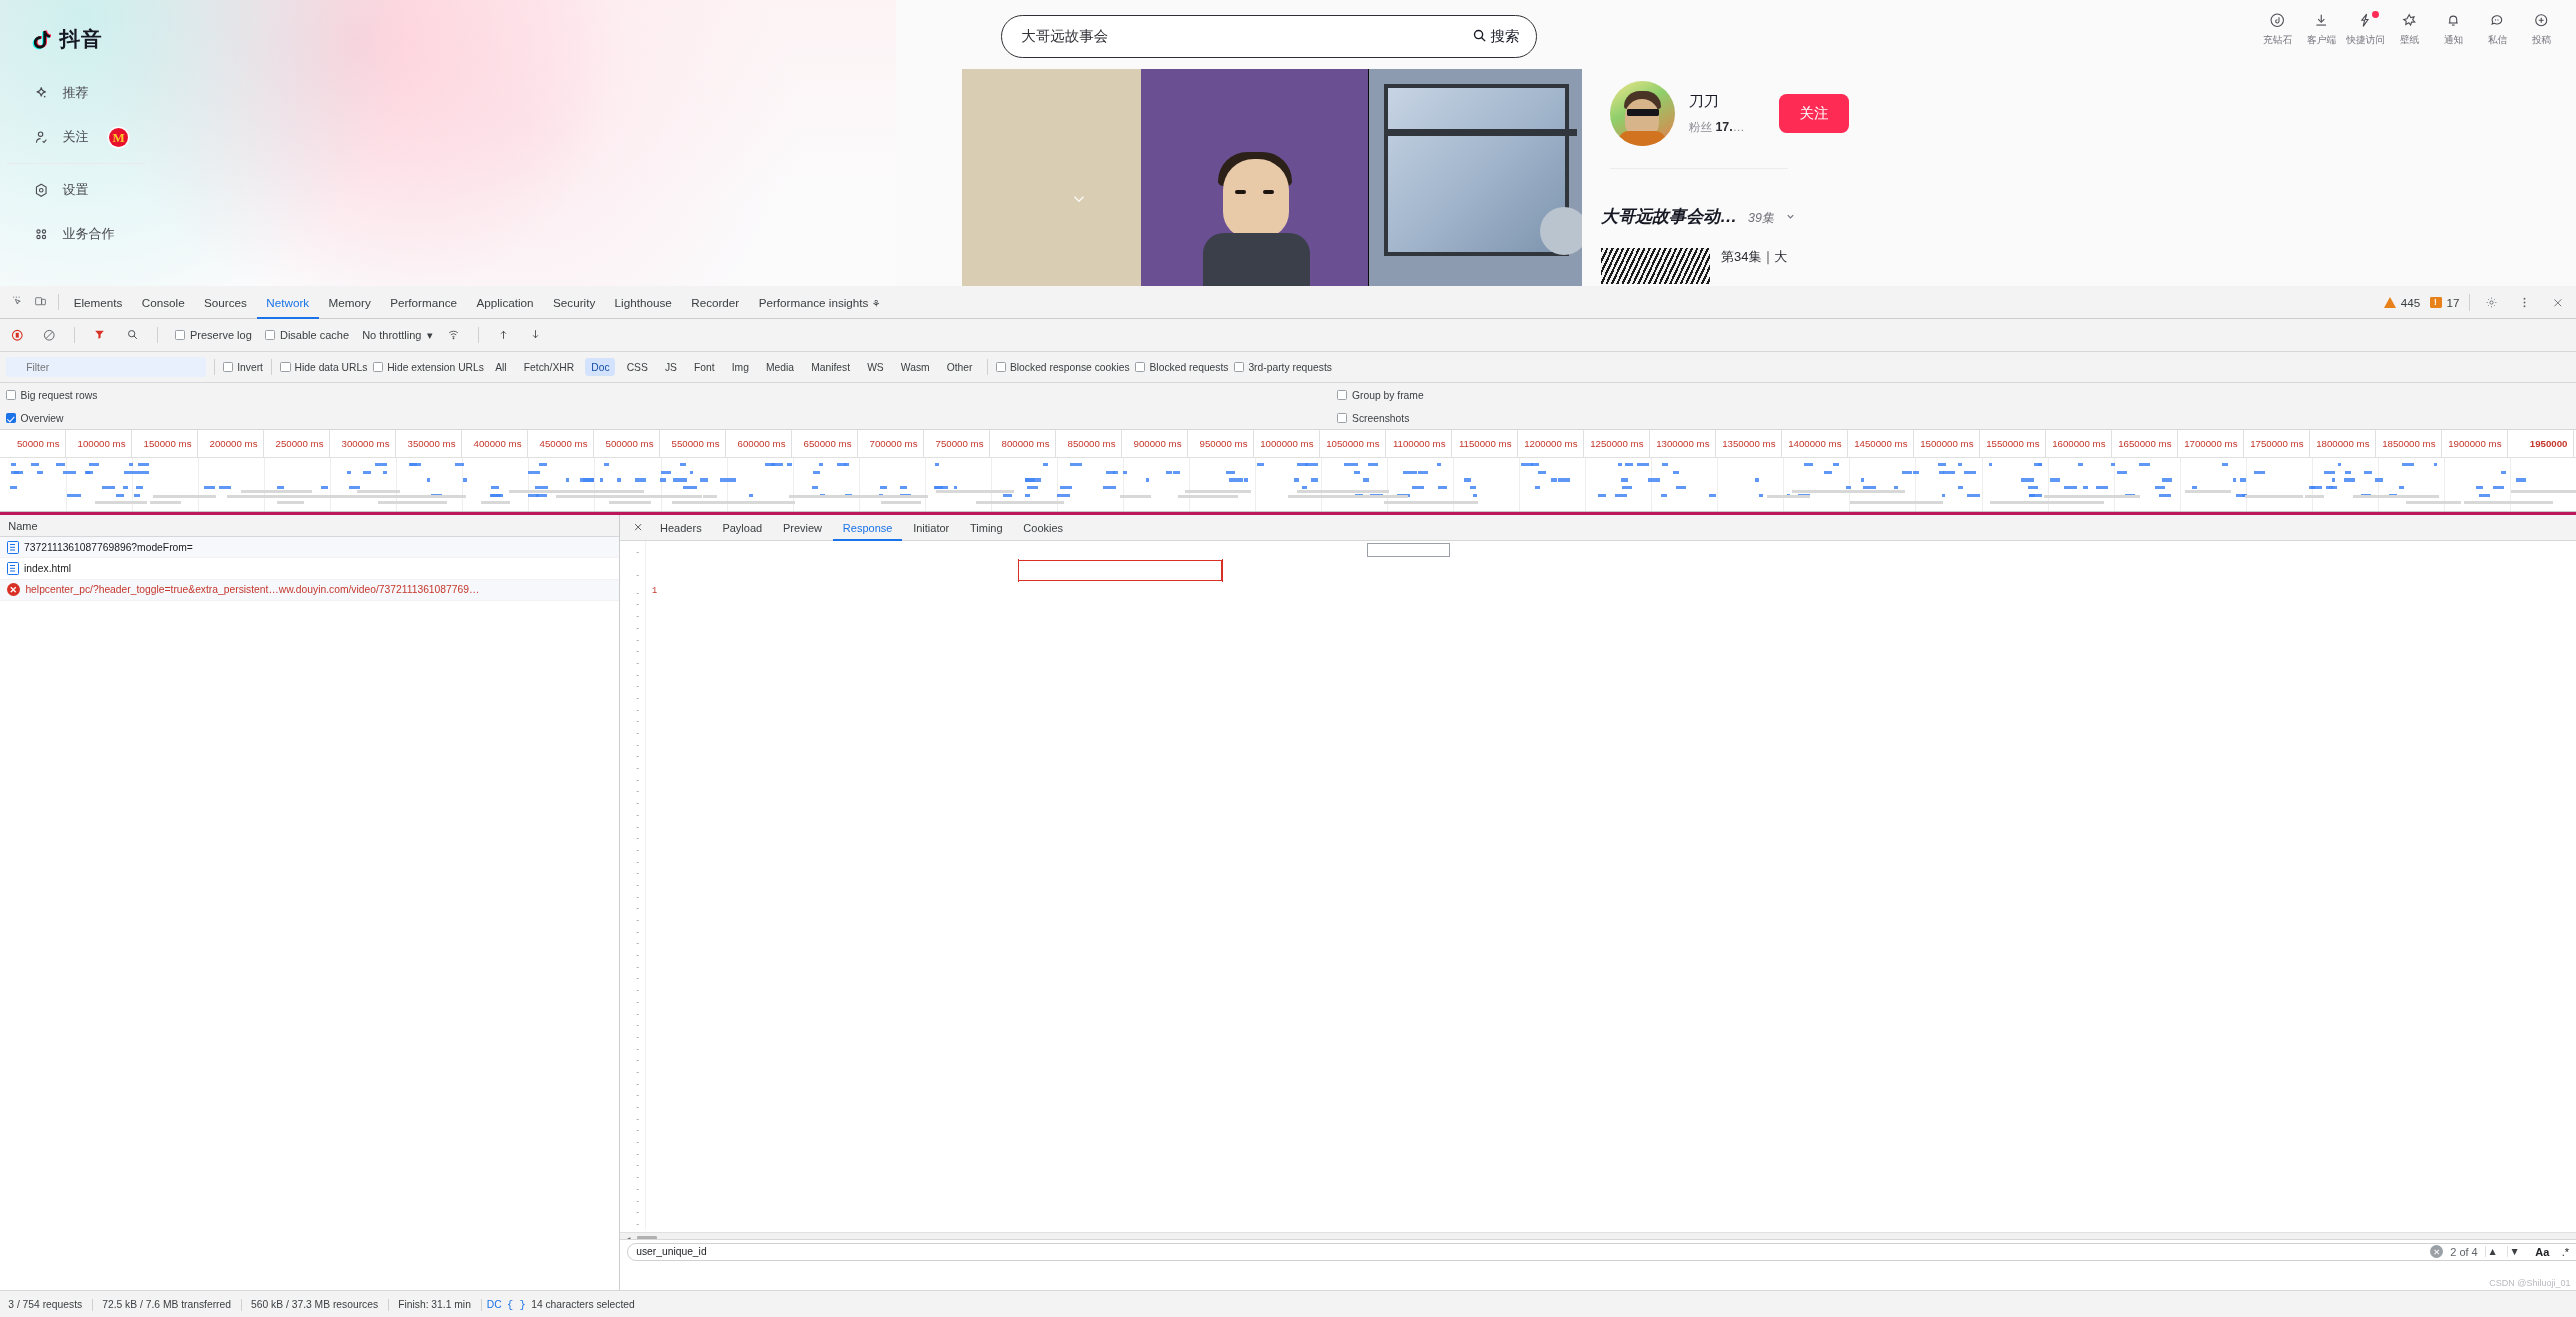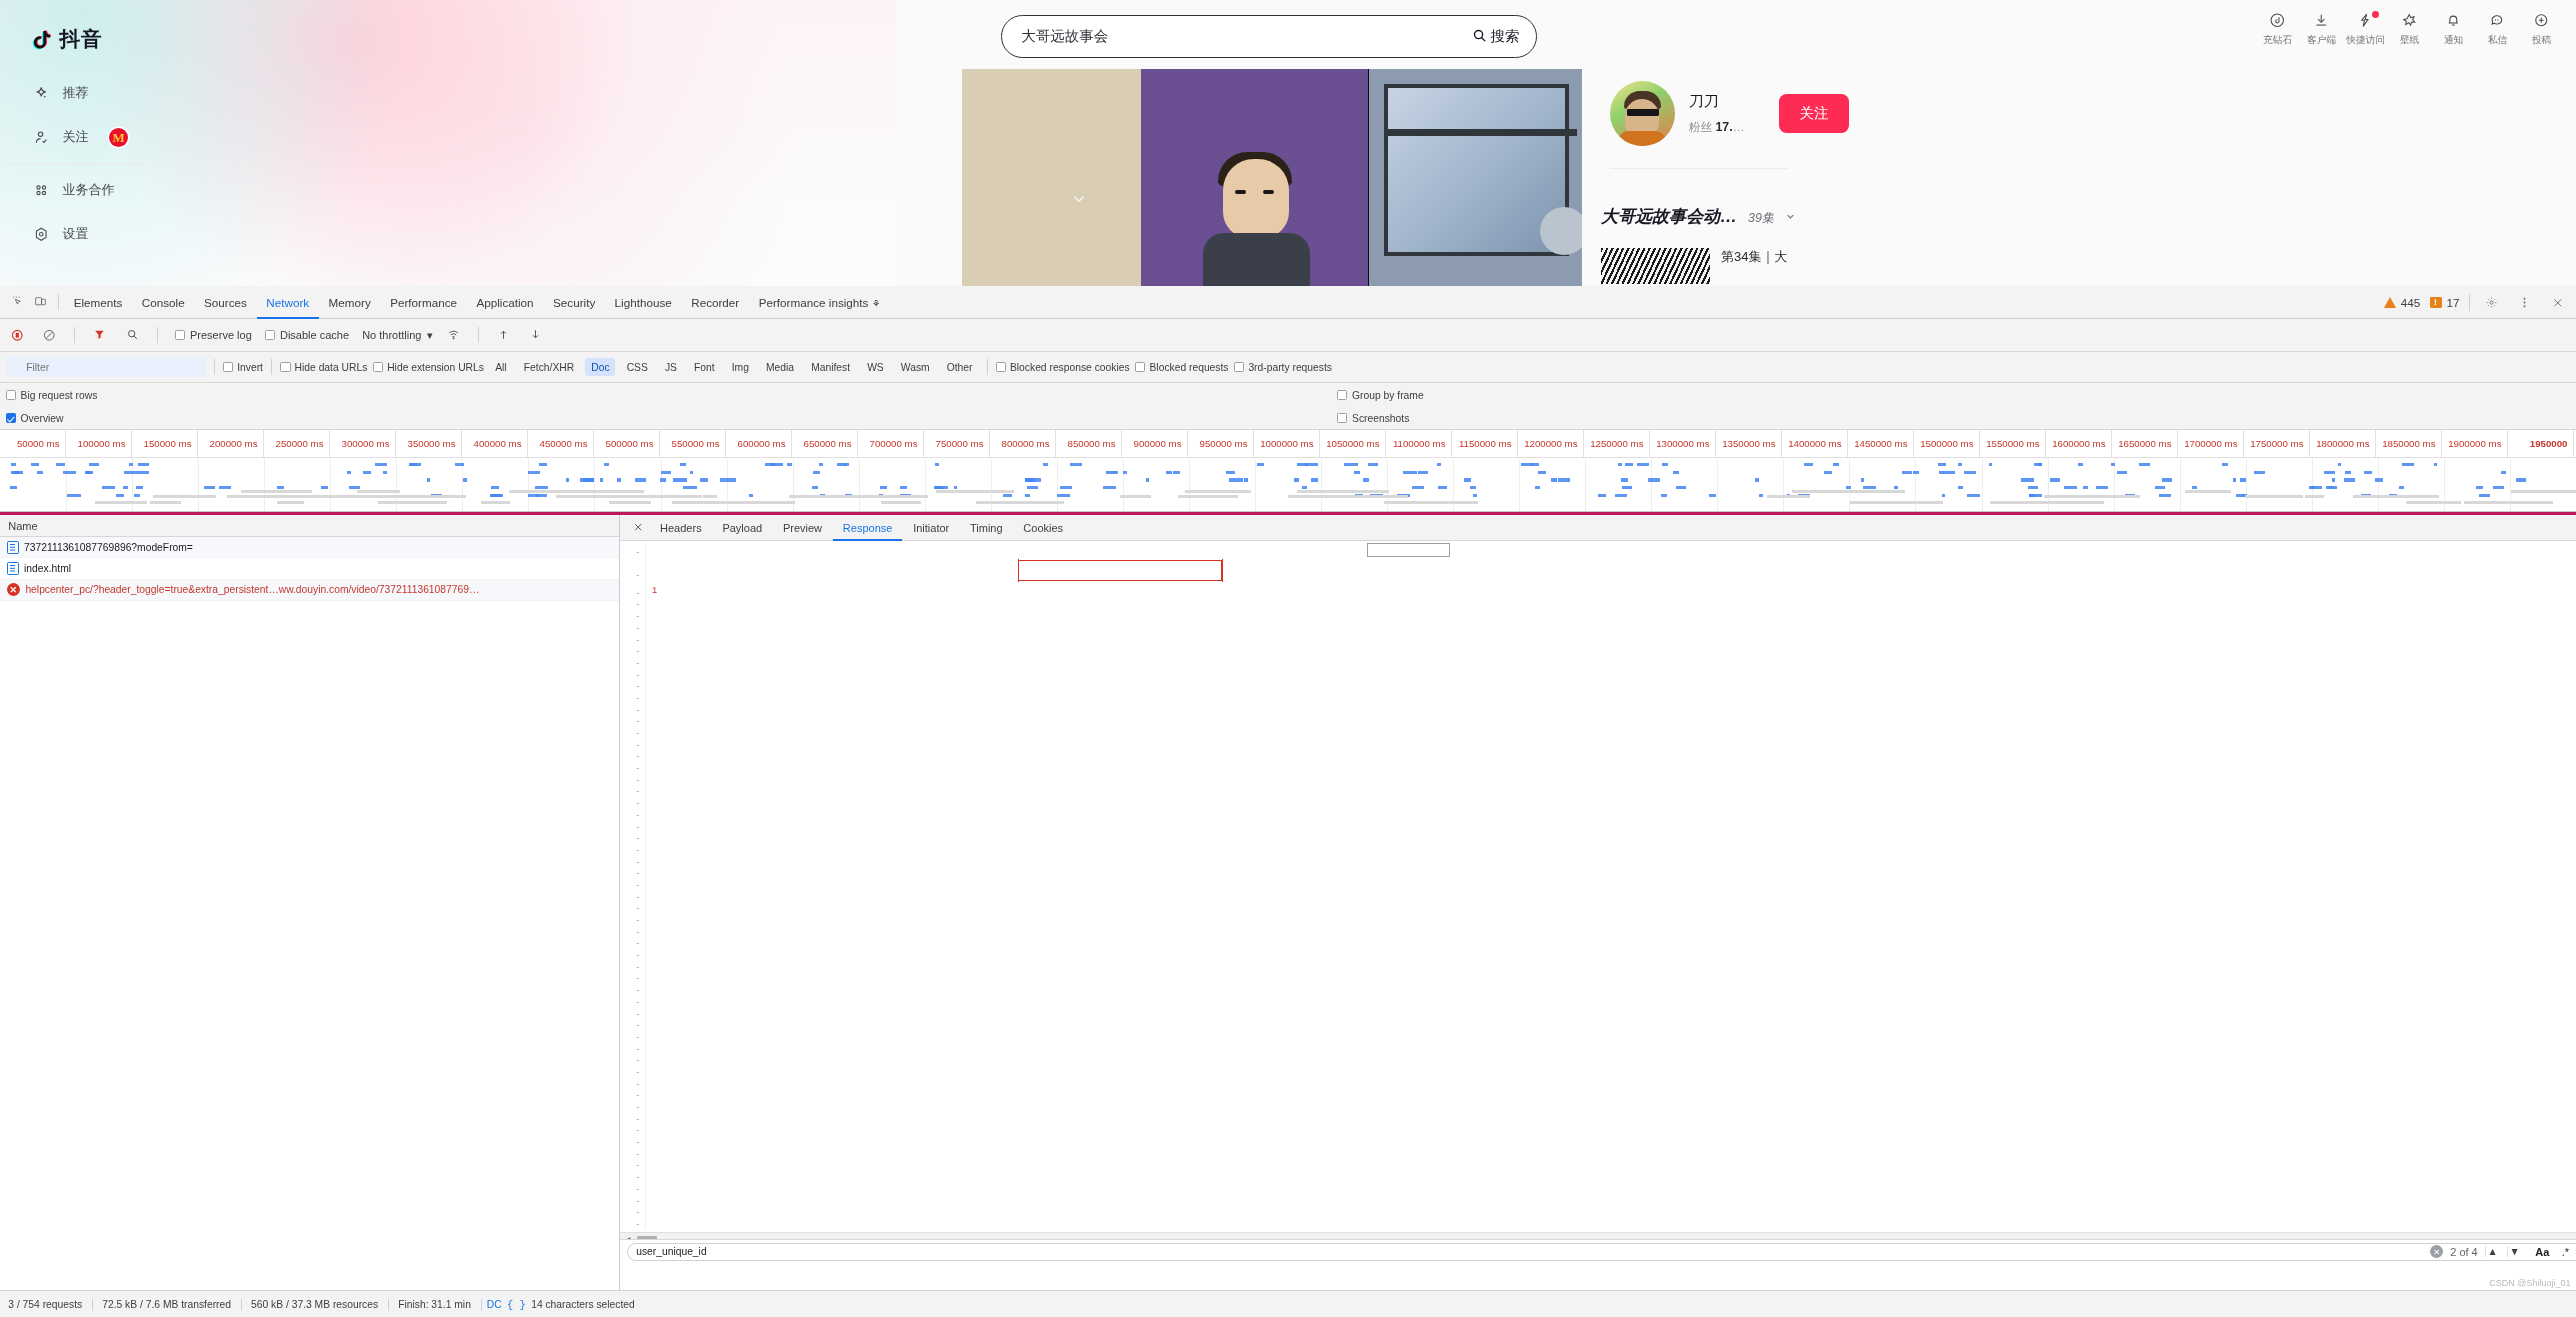--- a/index.html
+++ b/index.html
@@ -196,36 +196,36 @@
         </span>
         <span class="nav-label">关注</span>
         <span class="mc-badge">
             <span>M</span>
           </span>
       </div>
       <div class="nav-sep"></div>
       <div class="nav-item">
         <span class="nav-ico">
           <svg width="16.5" height="16.5" viewBox="0 0 24 24" fill="none" stroke="currentColor" stroke-width="1.6">
+              <path d="M12 3.2l7 4v9.6l-7 4-7-4V7.2z"></path>
+              <circle cx="12" cy="12" r="2.6"></circle>
+            </svg>
+        </span>
+        <span class="nav-label">设置</span>
+      </div>
+      <div class="nav-item">
+        <span class="nav-ico">
+          <svg width="16.5" height="16.5" viewBox="0 0 24 24" fill="none" stroke="currentColor" stroke-width="1.6">
               <circle cx="8" cy="8" r="2.4"></circle>
               <circle cx="16" cy="8" r="2.4"></circle>
               <circle cx="8" cy="16" r="2.4"></circle>
               <circle cx="16" cy="16" r="2.4"></circle>
             </svg>
         </span>
         <span class="nav-label">业务合作</span>
-      </div>
-      <div class="nav-item">
-        <span class="nav-ico">
-          <svg width="16.5" height="16.5" viewBox="0 0 24 24" fill="none" stroke="currentColor" stroke-width="1.6">
-              <path d="M12 3.2l7 4v9.6l-7 4-7-4V7.2z"></path>
-              <circle cx="12" cy="12" r="2.6"></circle>
-            </svg>
-        </span>
-        <span class="nav-label">设置</span>
       </div>
     </div>
   </div>
 
   <div class="searchwrap">
     <div class="searchbox">
       <input value="大哥远故事会" placeholder="搜索你感兴趣的内容" style="">
       <span class="search-btn">
         <span>
           <svg width="15" height="15" viewBox="0 0 24 24" fill="none" stroke="#161823" stroke-width="2.2">

